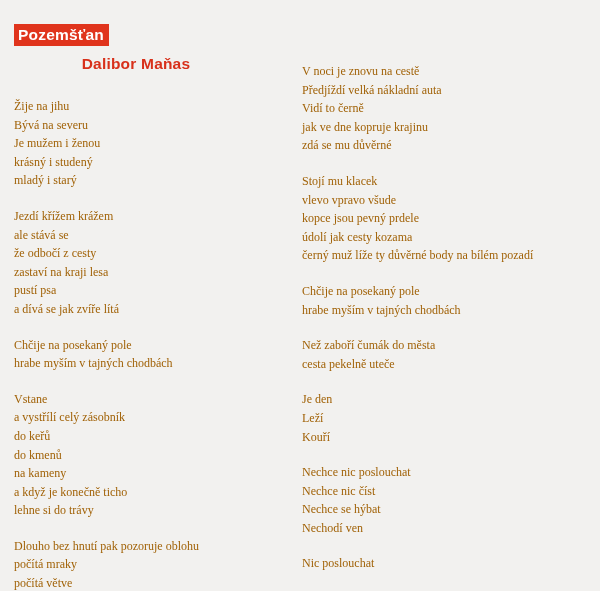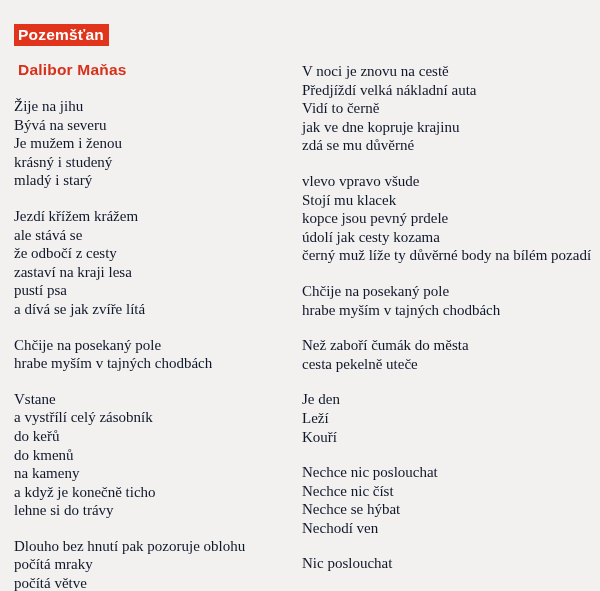--- a/index.html
+++ b/index.html
@@ -32,34 +32,35 @@
     color: #ffffff;
     font-family: "Liberation Sans", sans-serif;
     font-weight: bold;
     font-size: 15.5px;
     line-height: 1.25;
     padding: 1px 5px 2px 4px;
     letter-spacing: 0.2px;
   }
   .title-sub {
     display: block;
-    margin-top: 14px;
+    margin-top: 8px;
     color: #d8301a;
     font-family: "Liberation Sans", sans-serif;
     font-weight: bold;
     font-size: 15.5px;
     line-height: 1.25;
     padding-left: 4px;
     letter-spacing: 0.2px;
+    text-align: center;
   }
   .col {
     position: absolute;
-    font-size: 15px;
+    font-size: 12px;
     line-height: 18.6px;
-    color: #0f172a;
+    color: #a16207;
   }
   .col-left {
     left: 14px;
     top: 97px;
     width: 270px;
   }
   .col-right {
     left: 302px;
     top: 62px;
     width: 290px;
@@ -122,22 +123,22 @@
     </div>
   <div class="col col-right">
       <div class="stanza">
         <span class="line">V noci je znovu na cestě</span>
         <span class="line">Předjíždí velká nákladní auta</span>
         <span class="line">Vidí to černě</span>
         <span class="line">jak ve dne kopruje krajinu</span>
         <span class="line">zdá se mu důvěrné</span>
       </div>
       <div class="stanza">
+        <span class="line">Stojí mu klacek</span>
         <span class="line">vlevo vpravo všude</span>
-        <span class="line">Stojí mu klacek</span>
         <span class="line">kopce jsou pevný prdele</span>
         <span class="line">údolí jak cesty kozama</span>
         <span class="line">černý muž líže ty důvěrné body na bílém pozadí</span>
       </div>
       <div class="stanza">
         <span class="line">Chčije na posekaný pole</span>
         <span class="line">hrabe myším v tajných chodbách</span>
       </div>
       <div class="stanza">
         <span class="line">Než zaboří čumák do města</span>

